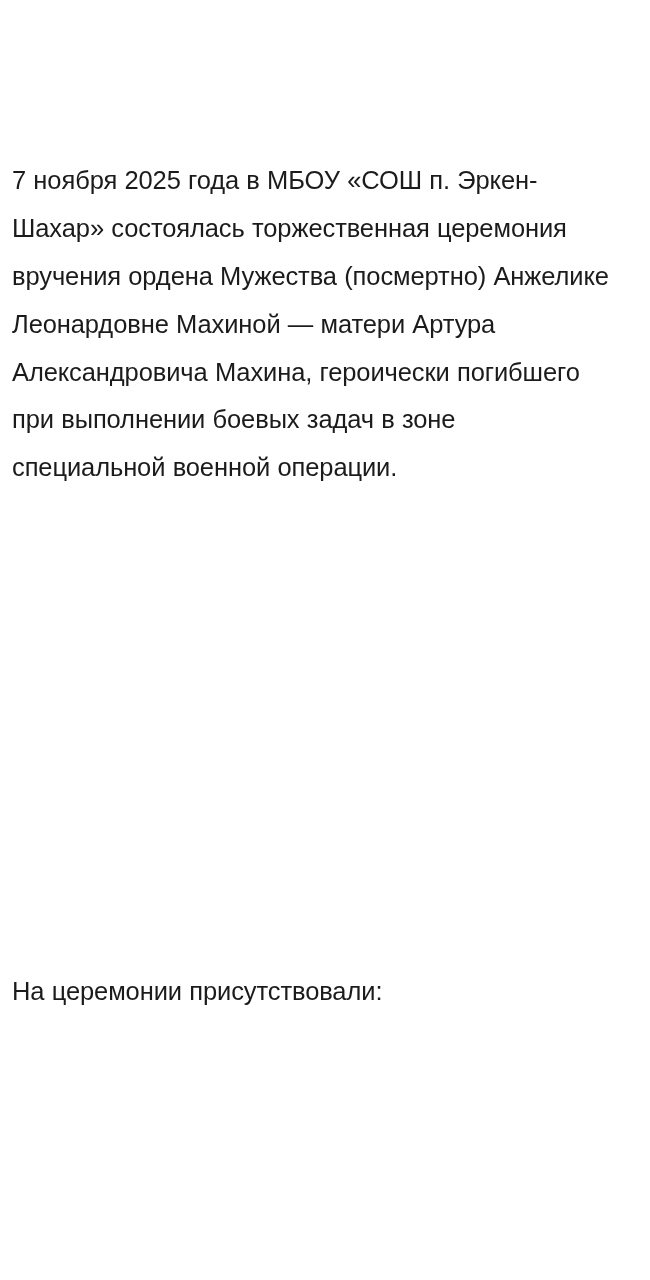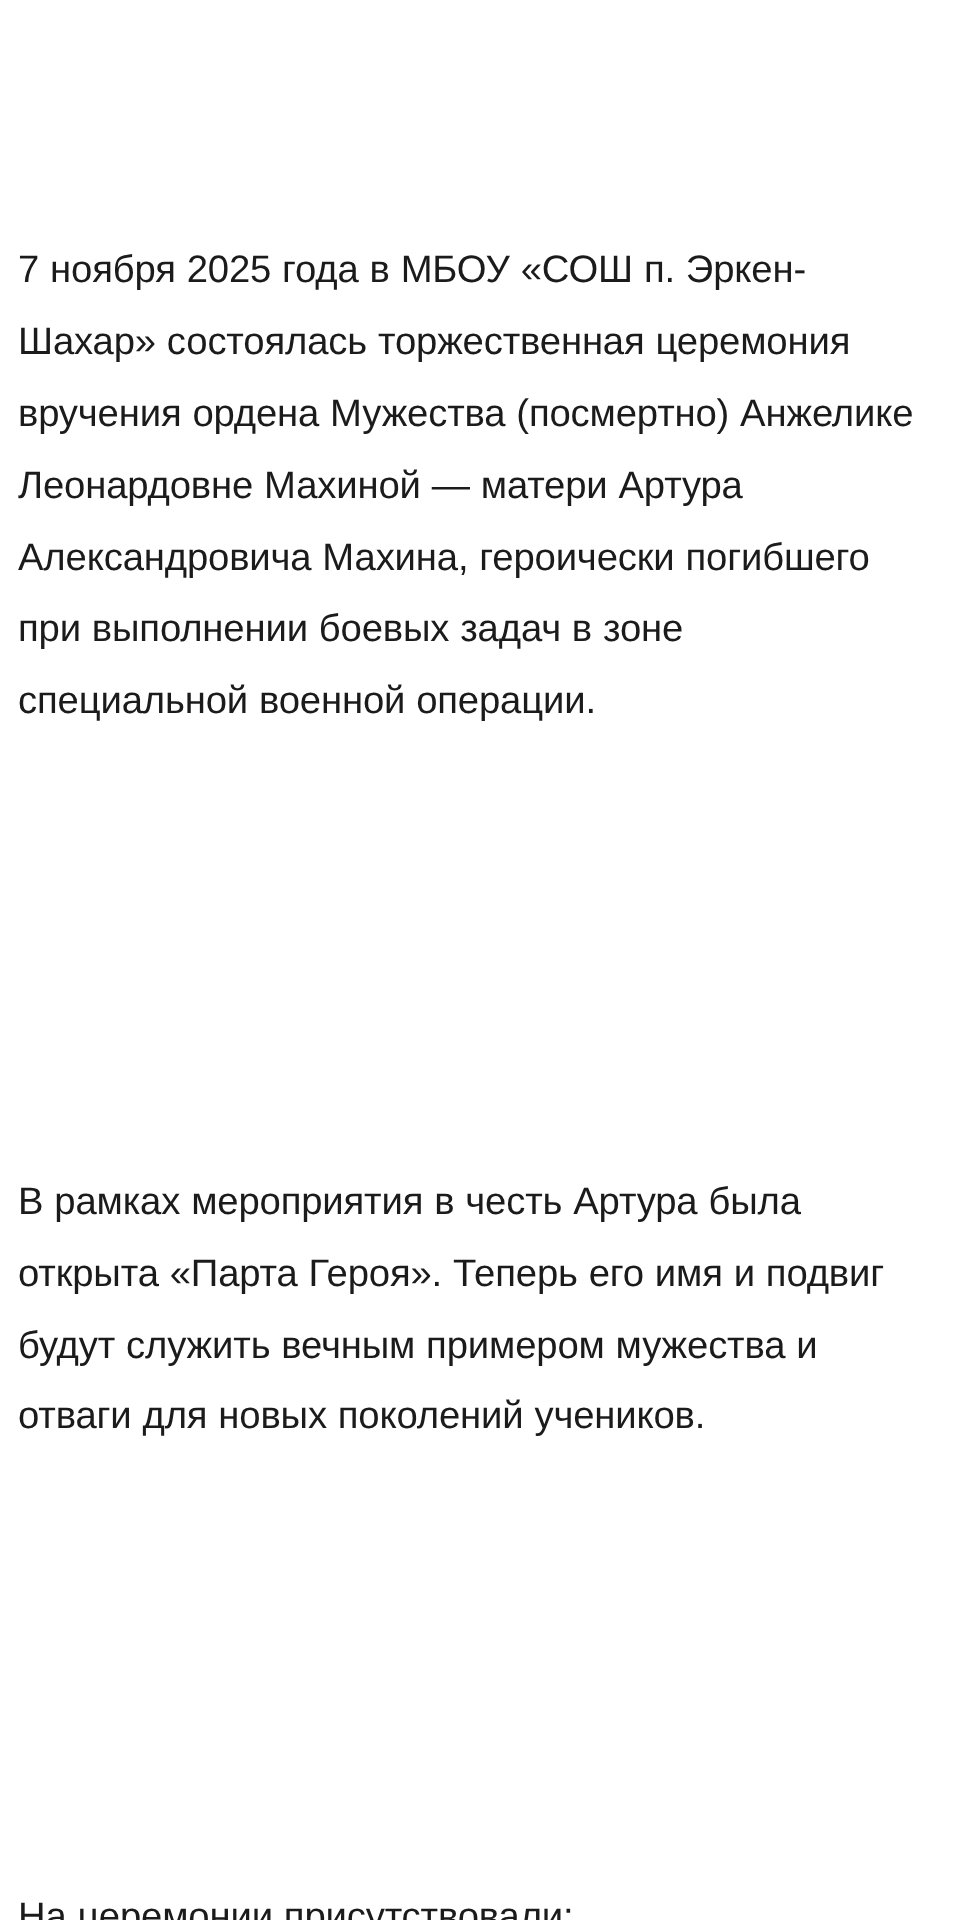--- a/index.html
+++ b/index.html
@@ -48,21 +48,20 @@
 </style>
 </head>
 <body>
 
 <div class="page">
   <div class="message-text">
 
     <p class="para">7 ноября 2025 года в МБОУ «СОШ п. Эркен-Шахар» состоялась торжественная церемония вручения ордена Мужества (посмертно) Анжелике Леонардовне Махиной — матери Артура Александровича Махина, героически погибшего при выполнении боевых задач в зоне специальной военной операции.</p>
     <div class="para-gap"></div>
 
-    <p class="para">В рамках мероприятия в честь Артура была открыта «Парта Героя». Теперь его имя и подвиг будут служить вечным примером мужества и отваги для новых поколений учеников.</p>
     <div class="para-gap"></div>
 
     <p class="para">На церемонии присутствовали:</p>
 
     
 
     
 
     
 

